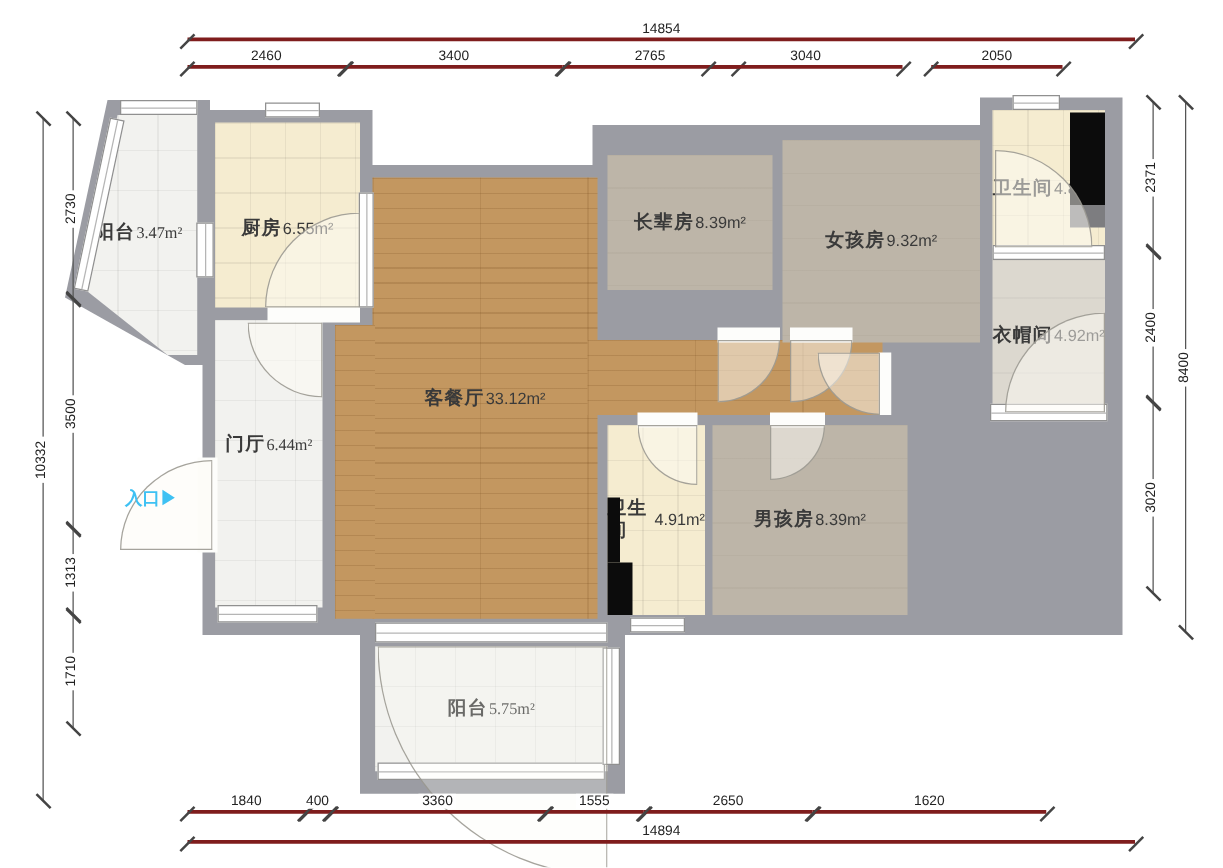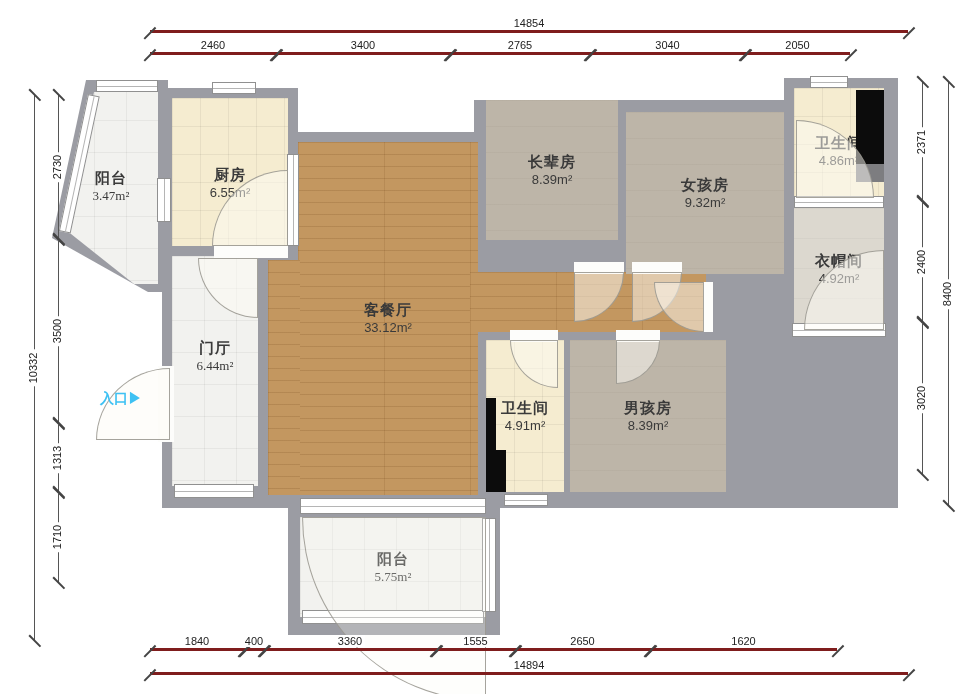--- a/index.html
+++ b/index.html
@@ -1,19 +1,19 @@
 <!DOCTYPE html>
 <html><head>
 <meta charset="utf-8">
 <style>
   html,body{margin:0;padding:0;background:#fff;}
   .canvas{position:relative;width:978px;height:694px;background:#fff;
           font-family:"Liberation Sans",sans-serif;overflow:hidden;}
   .sil{position:absolute;background:#9b9ca3;}
-  .floor{position:absolute;display:flex;flex-direction:column;align-items:center;justify-content:center;gap:1px;box-sizing:border-box;}
+  .floor{position:absolute;display:flex;align-items:center;justify-content:center;gap:1px;box-sizing:border-box;}
   .wood{background-color:#c39760;
     background-image:repeating-linear-gradient(180deg,rgba(107,64,20,.18) 0 1px,transparent 1px 12px),
                      repeating-linear-gradient(90deg,rgba(107,64,20,.14) 0 1px,transparent 1px 86px);}
   .taupe{background-color:#bdb5a8;
     background-image:repeating-linear-gradient(180deg,rgba(90,80,60,.05) 0 1px,transparent 1px 26px);}
   .cream{background-color:#f5ecd0;
     background-image:repeating-linear-gradient(180deg,rgba(0,0,0,.06) 0 1px,transparent 1px 28px),
                      repeating-linear-gradient(90deg,rgba(0,0,0,.06) 0 1px,transparent 1px 28px);}
   .wtile{background-color:#f2f2ef;
     background-image:repeating-linear-gradient(180deg,rgba(0,0,0,.05) 0 1px,transparent 1px 32px),
@@ -69,21 +69,21 @@
     <div class="rarea">6.44m²</div>
   </div>
 
   <div class="floor wood" style="left:298px;top:142px;width:180px;height:353px">
     <div class="rname">客餐厅</div>
     <div class="rarea">33.12m²</div>
   </div>
   <div class="floor wood" style="left:268px;top:260px;width:32px;height:235px"></div>
   <div class="floor wood" style="left:470px;top:272px;width:236px;height:60px"></div>
 
-  <div class="floor taupe" style="left:486px;top:100px;width:132px;height:140px">
+  <div class="floor taupe" style="left:486px;top:124px;width:132px;height:108px">
     <div class="rname">长辈房</div>
     <div class="rarea">8.39m²</div>
   </div>
 
   <div class="floor taupe" style="left:626px;top:112px;width:158px;height:162px">
     <div class="rname">女孩房</div>
     <div class="rarea">9.32m²</div>
   </div>
 
   <div class="floor cream" style="left:794px;top:88px;width:90px;height:110px;padding-top:16px">
@@ -160,21 +160,21 @@
   </div>
   <div class="dim" style="left:150px;top:52px;width:126px">
       <span class="dlbl">2460</span>
     </div>
   <div class="dim" style="left:276px;top:52px;width:174px">
       <span class="dlbl">3400</span>
     </div>
   <div class="dim" style="left:450px;top:52px;width:140px">
       <span class="dlbl">2765</span>
     </div>
-  <div class="dim" style="left:590px;top:52px;width:155px">
+  <div class="dim" style="left:567px;top:52px;width:155px">
       <span class="dlbl">3040</span>
     </div>
   <div class="dim" style="left:745px;top:52px;width:105px">
       <span class="dlbl">2050</span>
     </div>
 
   <div class="dim" style="left:150px;top:648px;width:94px">
       <span class="dlbl">1840</span>
     </div>
   <div class="dim" style="left:244px;top:648px;width:20px">

